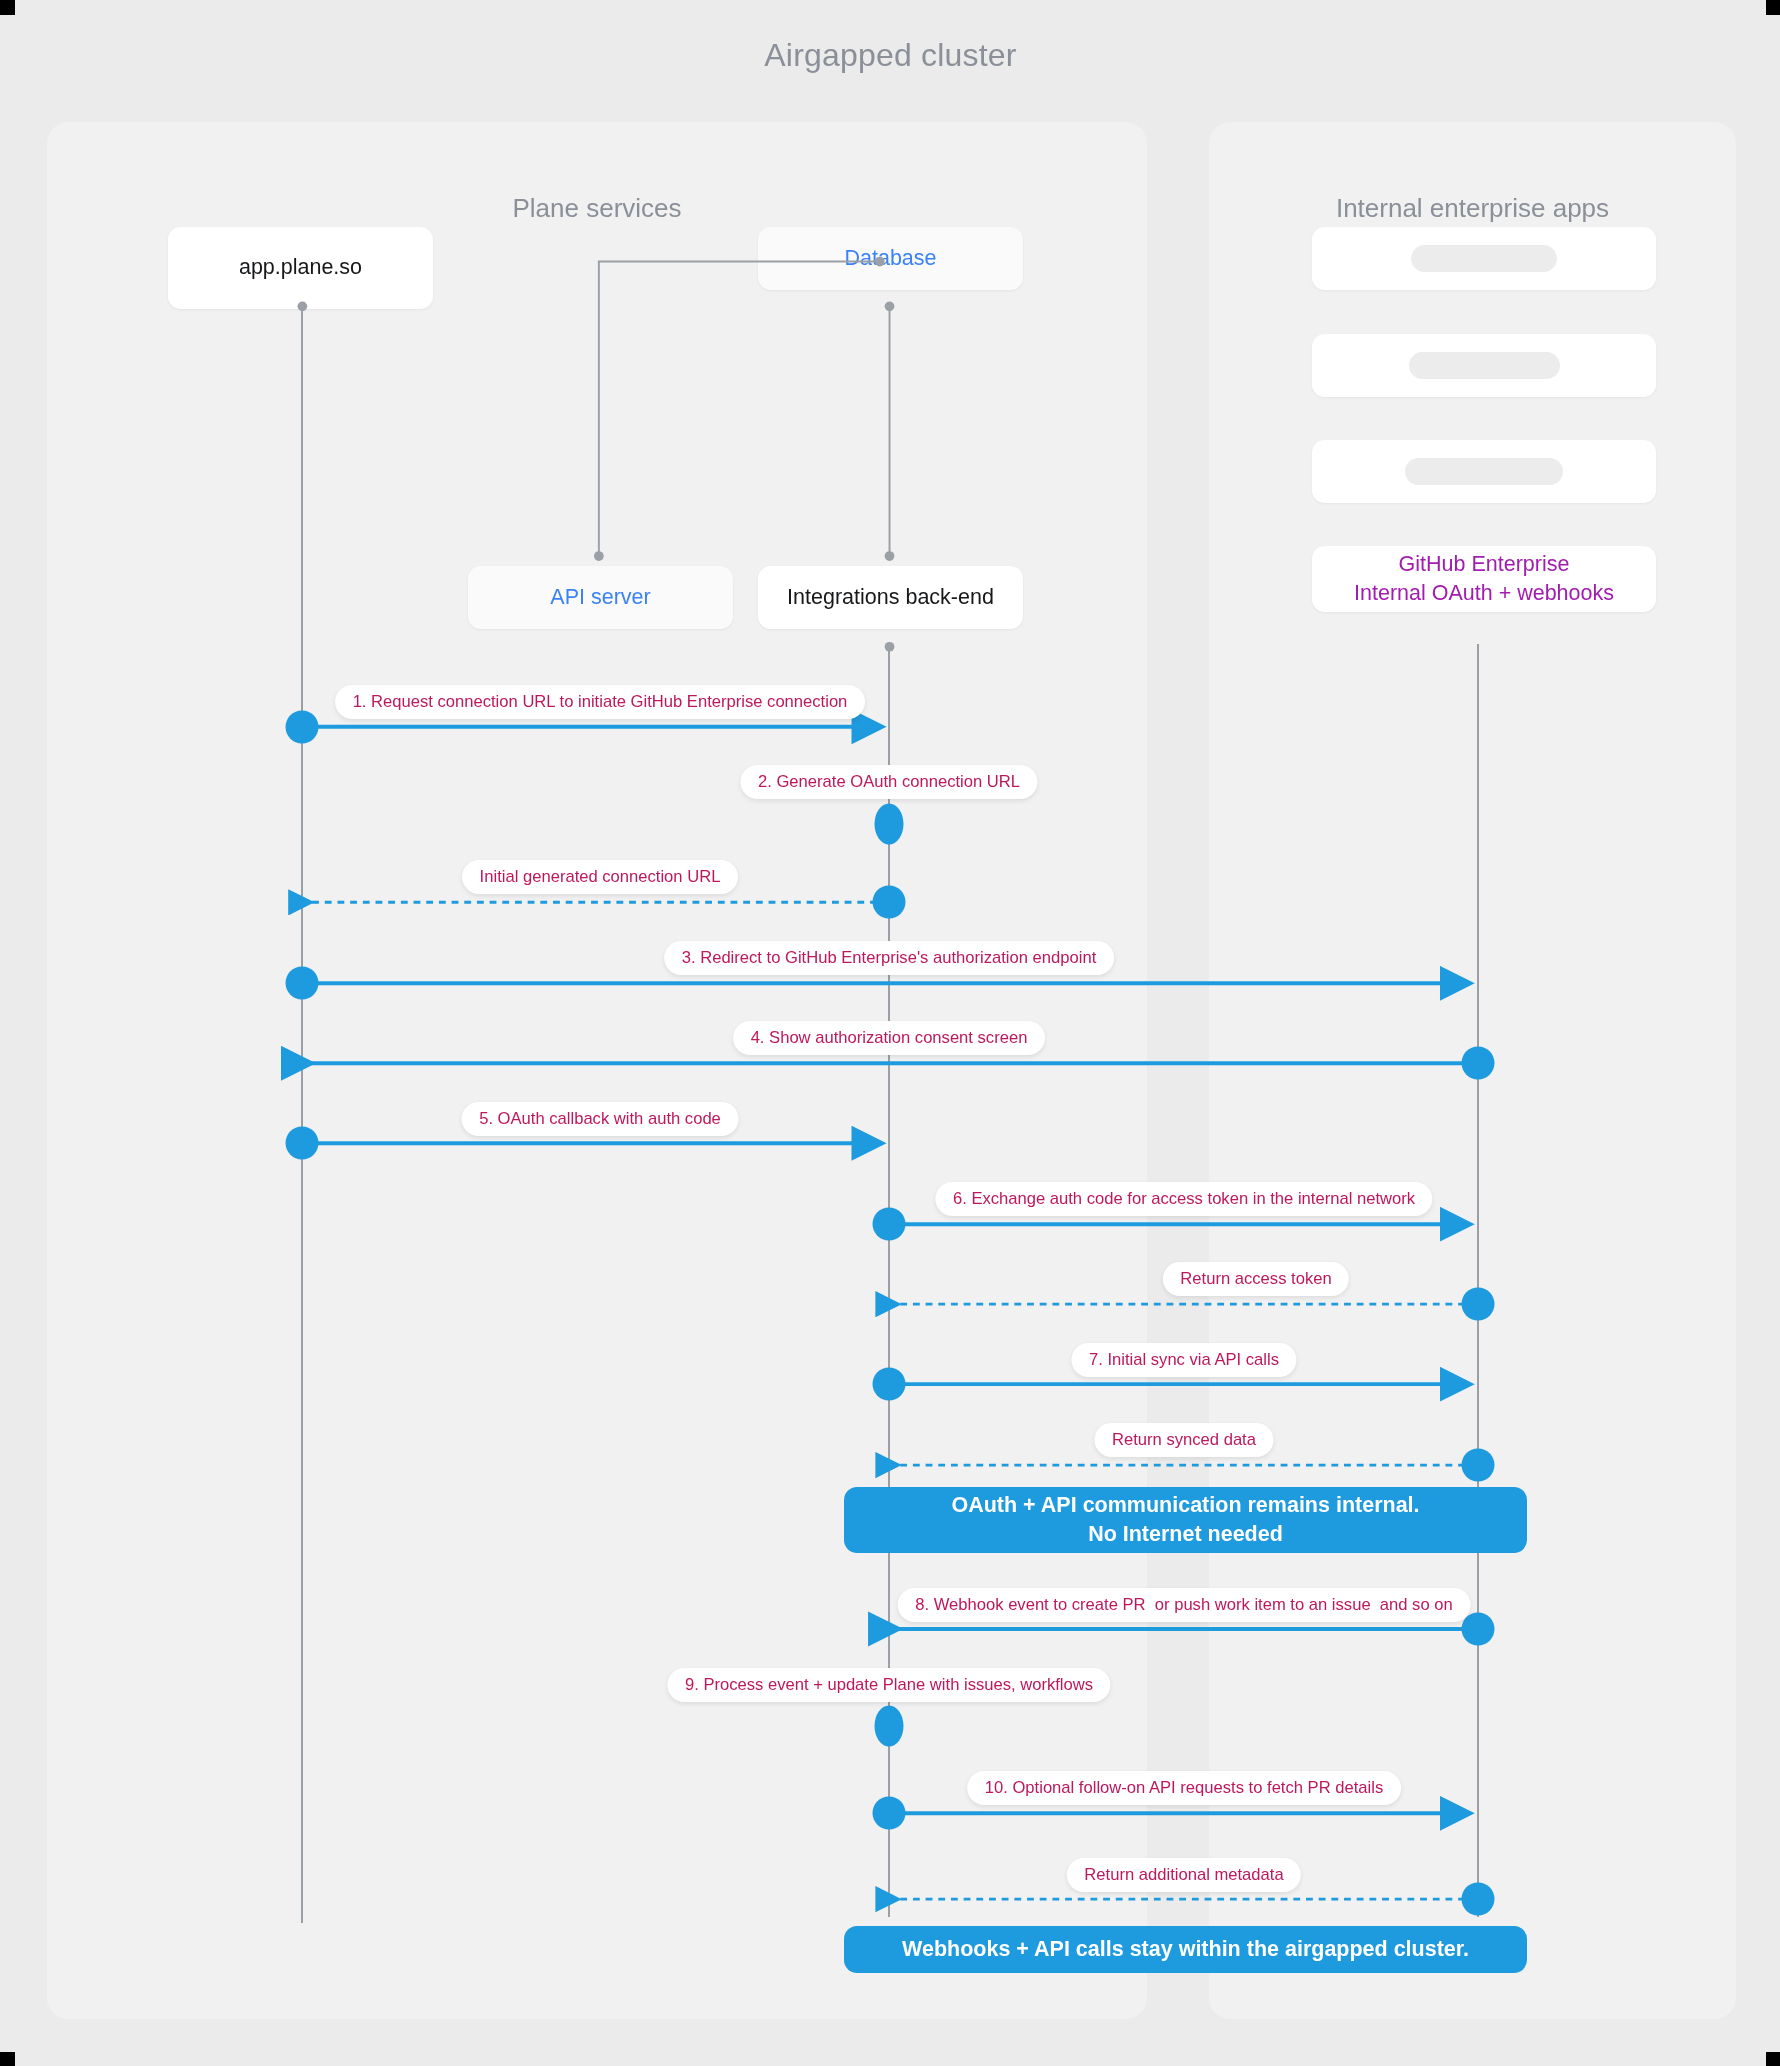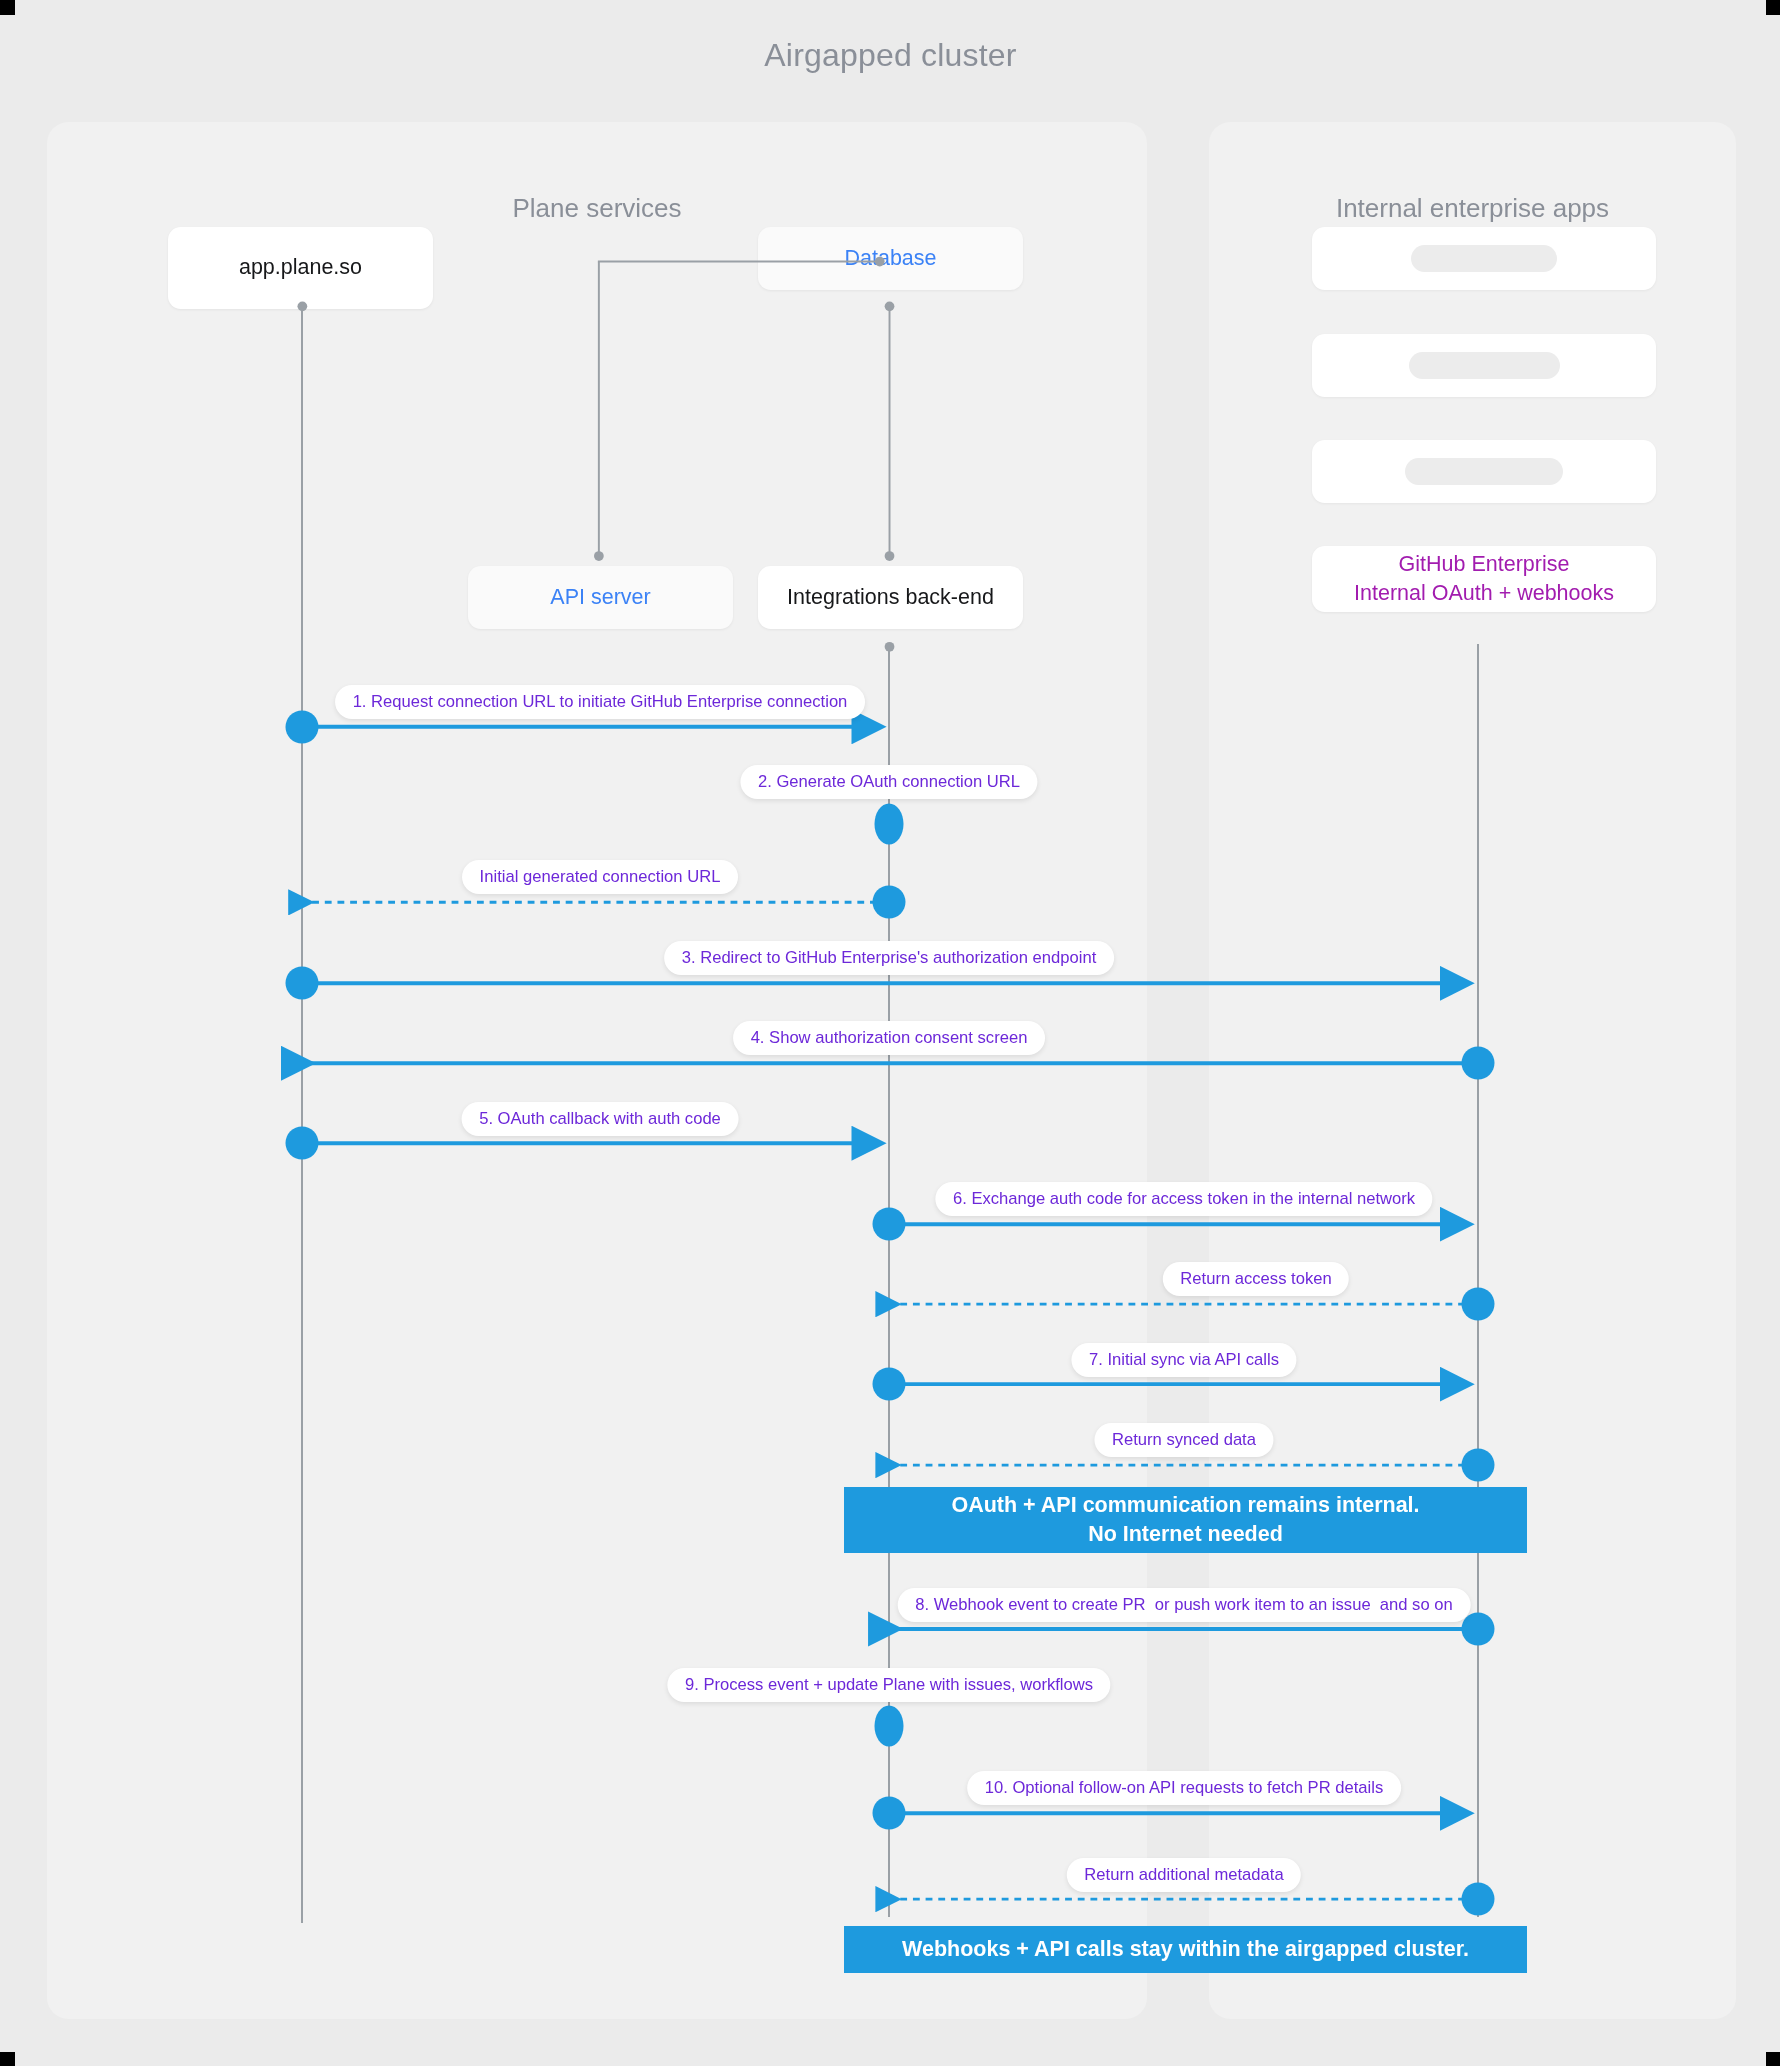--- a/index.html
+++ b/index.html
@@ -71,27 +71,27 @@
   #ll-ghe{left:1477px;top:644px;height:1273px;}
 
   
   #wires{position:absolute;left:0;top:0;width:1781px;height:2067px;}
 
   
   .msg-label{
     position:absolute;background:#fff;border-radius:17.6px;
     box-shadow:0 2px 4.9px rgba(0,0,0,.09);
     height:34px;line-height:34px;padding:0 17.6px;
-    font-size:16.6px;color:#6d28d9;white-space:pre;
+    font-size:16.6px;color:#be185d;white-space:pre;
     transform:translateX(-50%);
   }
 
   
   .note{
-    position:absolute;background:#1e9ade;border-radius:0;
+    position:absolute;background:#1e9ade;border-radius:13px;
     color:#fff;display:flex;align-items:center;justify-content:center;
     text-align:center;font-size:21.5px;font-weight:700;line-height:1.35;
   }
   #note-1{left:844px;top:1487px;width:683px;height:66px;}
   #note-2{left:844px;top:1926px;width:683px;height:47px;}
 
   
   .act{position:absolute;width:29px;height:41px;border-radius:50%;
        background:#1e9ade;transform:translate(-50%,-50%);}
   .act.round{width:33px;height:33px;}

